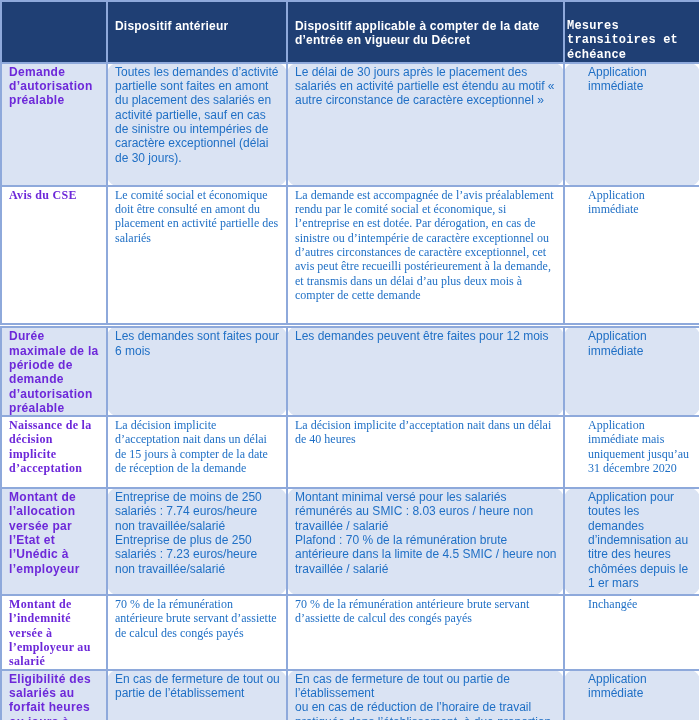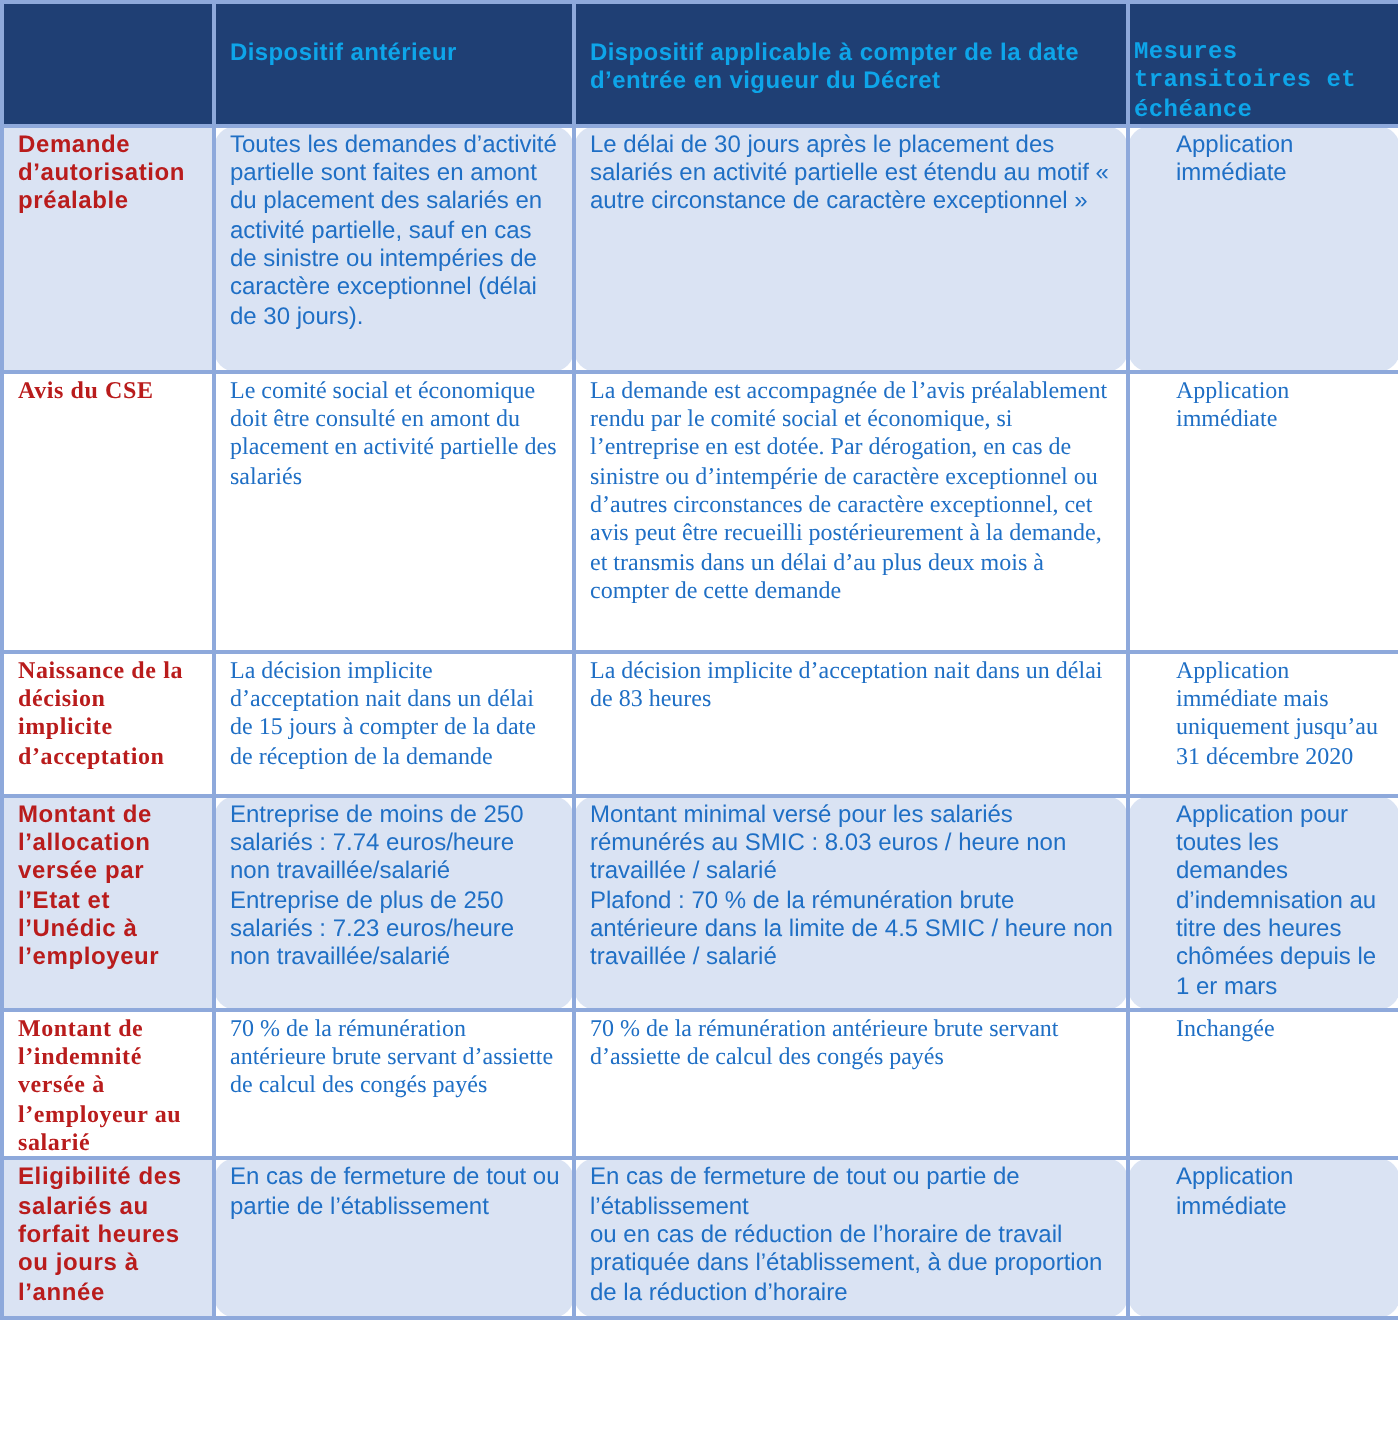--- a/index.html
+++ b/index.html
@@ -17,30 +17,30 @@
   col.c3 { width: 277px; }
   col.c4 { width: 136px; }
   td, th {
     border: 2px solid #8EA9DB;
     vertical-align: top;
     text-align: left;
     padding: 1px 6px 0 7px;
   }
   thead th {
     background: #1F3F74;
-    color: #0ea5e9;
+    color: #ffffff;
     font-weight: bold;
     letter-spacing: 0.2px;
     height: 38px;
     padding-top: 17px;
     border-color: #8EA9DB;
   }
   thead th.last { padding-left: 2px; font-family: Liberation Mono, monospace; }
   tbody th {
-    color: #b91c1c;
+    color: #6d28d9;
     font-weight: bold;
     letter-spacing: 0.3px;
   }
   tbody td { color: #1F6FC5; border-radius: 11px; }
   tr.tint th, tr.tint td { background: #DAE3F3; }
   tr.white th, tr.white td { background: #ffffff; font-family: Liberation Serif, serif; }
   tr.sep th, tr.sep td { border-top: 5px double #8EA9DB; }
   .u { }
   .line { display: block; }
   .r1 { height: 123px; }
@@ -76,24 +76,30 @@
       <td>Toutes les demandes d’activité partielle sont faites en amont du placement des salariés en activité partielle, sauf en cas de sinistre ou intempéries de caractère exceptionnel (délai de 30 jours).</td>
       <td>Le délai de 30 jours après le placement des salariés en activité partielle est étendu au motif « autre circonstance de caractère exceptionnel »</td>
       <td class="c4cell">Application immédiate</td>
     </tr>
     <tr class="white r2">
       <th>Avis du CSE</th>
       <td>Le comité social et économique doit être consulté en amont du placement en activité partielle des salariés</td>
       <td>La demande est accompagnée de l’avis préalablement rendu par le comité social et économique, si l’entreprise en est dotée. Par dérogation, en cas de sinistre ou d’intempérie de caractère exceptionnel ou d’autres circonstances de caractère exceptionnel, cet avis peut être recueilli postérieurement à la demande, et transmis dans un délai d’au plus deux mois à compter de cette demande</td>
       <td class="c4cell">Application immédiate</td>
     </tr>
+    <tr class="tint sep r3">
+      <th>Durée maximale de la période de demande d’autorisation préalable</th>
+      <td>Les demandes sont faites pour 6 mois</td>
+      <td>Les demandes peuvent être faites pour 12 mois</td>
+      <td class="c4cell">Application immédiate</td>
+    </tr>
     <tr class="white r4">
       <th>Naissance de la décision implicite d’acceptation</th>
       <td>La décision implicite d’acceptation nait dans un délai de 15 jours à compter de la date de réception de la demande</td>
-      <td>La décision implicite d’acceptation nait dans un délai de 83 heures</td>
+      <td>La décision implicite d’acceptation nait dans un délai de 40 heures</td>
       <td class="c4cell">Application immédiate mais uniquement jusqu’au 31 décembre 2020</td>
     </tr>
     <tr class="tint r5">
       <th>Montant de l’allocation versée par l’Etat et l’Unédic à l’employeur</th>
       <td>
         <span class="u">Entreprise de moins de 250 salariés :</span><span> 7.74 euros/heure non travaillée/salarié</span>
         <span class="line"></span>
         <span class="u">Entreprise de plus de 250 salariés :</span><span> 7.23 euros/heure non travaillée/salarié</span>
       </td>
       <td>

